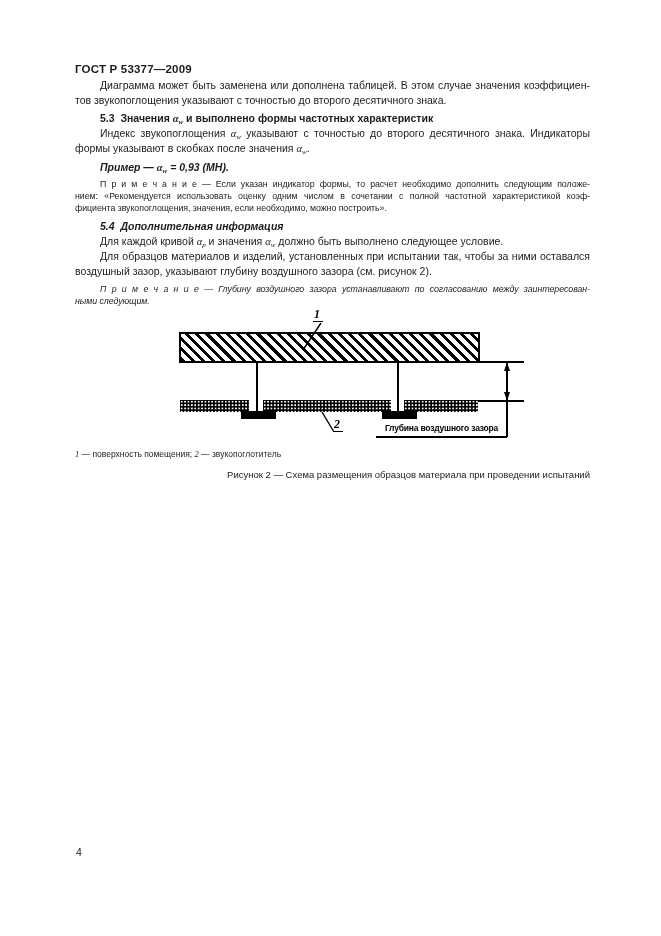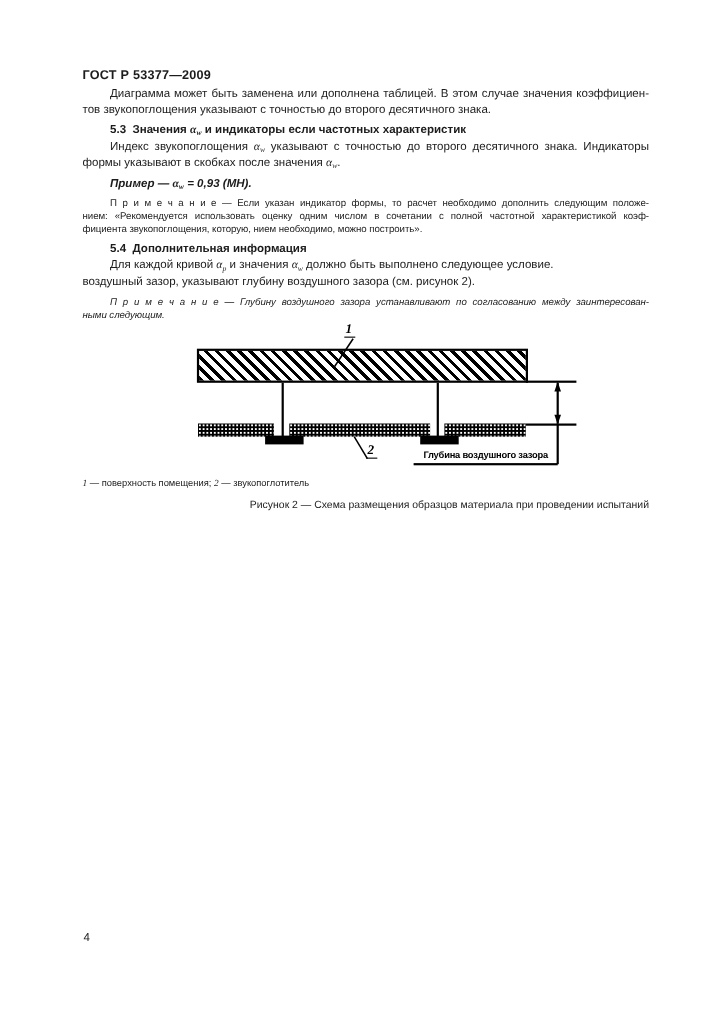--- a/index.html
+++ b/index.html
@@ -15,21 +15,21 @@
   .content{position:absolute;left:75px;top:62px;width:515px;}
   .doc-header{font-size:11.5px;font-weight:bold;line-height:14px;letter-spacing:.2px;}
   .bl{font-size:10.5px;line-height:15px;}
   .nt{font-size:8.8px;line-height:12px;letter-spacing:-0.05px;}
   .jl{text-align:justify;text-align-last:justify;}
   .ind{padding-left:25px;}
   .hd{font-weight:bold;}
   .ex{font-weight:bold;font-style:italic;}
   .it{font-style:italic;}
   .mt18{margin-top:2px;} .mt3{margin-top:3px;} .mt4{margin-top:4px;}
-  .mt5{margin-top:5px;}
+  .mt5{margin-top:5px;font-style:italic;}
   .al{font-family:"Liberation Serif", serif;font-style:italic;}
   .al sub{font-size:7px;line-height:1;vertical-align:-2px;font-family:"Liberation Serif", serif;}
 
   
   .figure-canvas{position:relative;height:140px;margin-top:0;}
   .figure-canvas .abs{position:absolute;}
   .hatch-rect{
     left:104px;top:25px;width:297px;height:27px;
     border:2px solid #000;
     background:repeating-linear-gradient(45deg,#000 0 3px,#fff 3px 7.2px);
@@ -70,34 +70,35 @@
 <body>
 
 <div class="page">
   <div class="content">
 
     <div class="doc-header">ГОСТ Р 53377—2009</div>
 
     <div class="bl jl ind mt18">Диаграмма может быть заменена или дополнена таблицей. В этом случае значения коэффициен-</div>
     <div class="bl">тов звукопоглощения указывают с точностью до второго десятичного знака.</div>
 
-    <div class="bl hd ind mt3"><span>5.3&nbsp; Значения </span><span class="al"><span>α</span><sub>w</sub></span><span> и индикаторы если частотных характеристик</span></div>
+    <div class="bl hd ind mt3"><span>5.3&nbsp; Значения </span><span class="al"><span>α</span><sub>w</sub></span><span> и выполнено формы частотных характеристик</span></div>
 
     <div class="bl jl ind"><span>Индекс звукопоглощения </span><span class="al"><span>α</span><sub>w</sub></span><span> указывают с точностью до второго десятичного знака. Индикаторы</span></div>
     <div class="bl"><span>формы указывают в скобках после значения </span><span class="al"><span>α</span><sub>w</sub></span><span>.</span></div>
 
     <div class="bl ex ind mt4"><span>Пример — </span><span class="al"><span>α</span><sub>w</sub></span><span> = 0,93 (МН).</span></div>
 
     <div class="nt jl ind mt3">П р и м е ч а н и е — Если указан индикатор формы, то расчет необходимо дополнить следующим положе-</div>
     <div class="nt jl">нием: «Рекомендуется использовать оценку одним числом в сочетании с полной частотной характеристикой коэф-</div>
-    <div class="nt">фициента звукопоглощения, которую, нием необходимо, можно построить».</div>
+    <div class="nt">фициента звукопоглощения, значения, если необходимо, можно построить».</div>
 
     <div class="bl hd ind mt5">5.4&nbsp; Дополнительная информация</div>
 
     <div class="bl ind"><span>Для каждой кривой </span><span class="al"><span>α</span><sub>p</sub></span><span> и значения </span><span class="al"><span>α</span><sub>w</sub></span><span> должно быть выполнено следующее условие.</span></div>
+    <div class="bl jl ind">Для образцов материалов и изделий, установленных при испытании так, чтобы за ними оставался</div>
     <div class="bl">воздушный зазор, указывают глубину воздушного зазора (см. рисунок 2).</div>
 
     <div class="nt it jl ind mt4">П р и м е ч а н и е — Глубину воздушного зазора устанавливают по согласованию между заинтересован-</div>
     <div class="nt it">ными следующим.</div>
 
     <div class="figure-canvas">
 
       <span class="abs callout co1">1</span>
 
       <div class="abs hatch-rect"></div>

